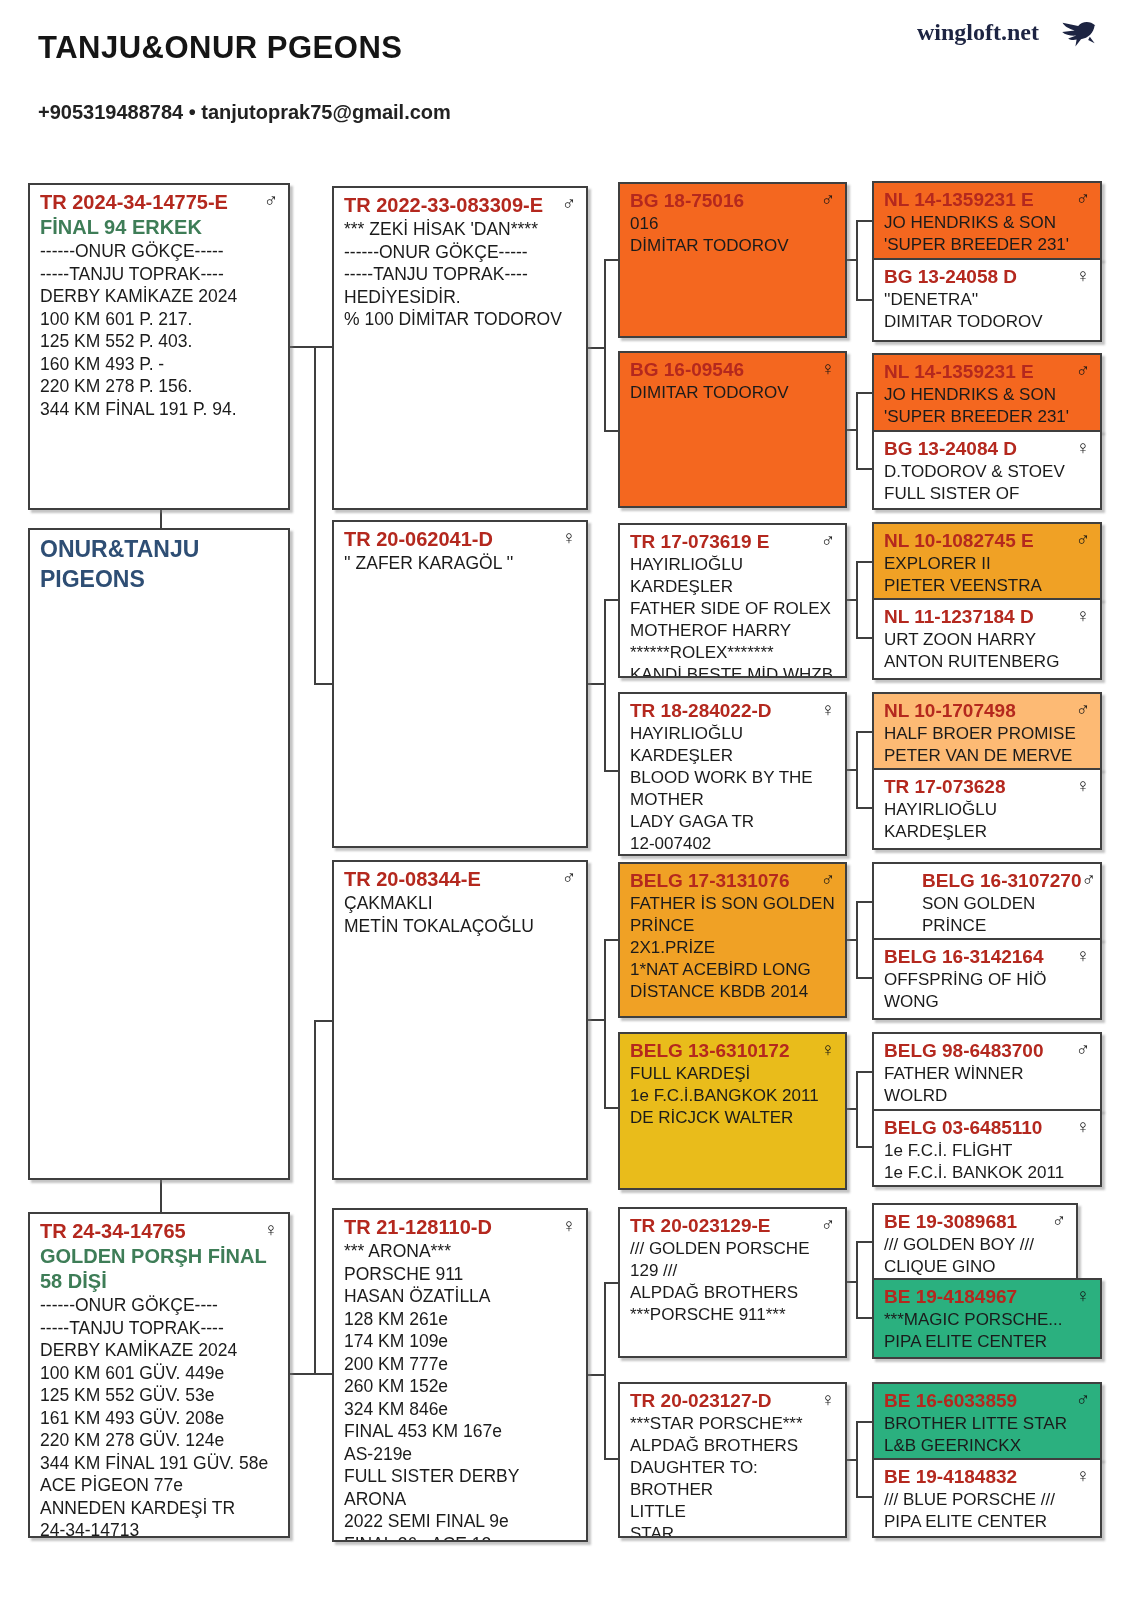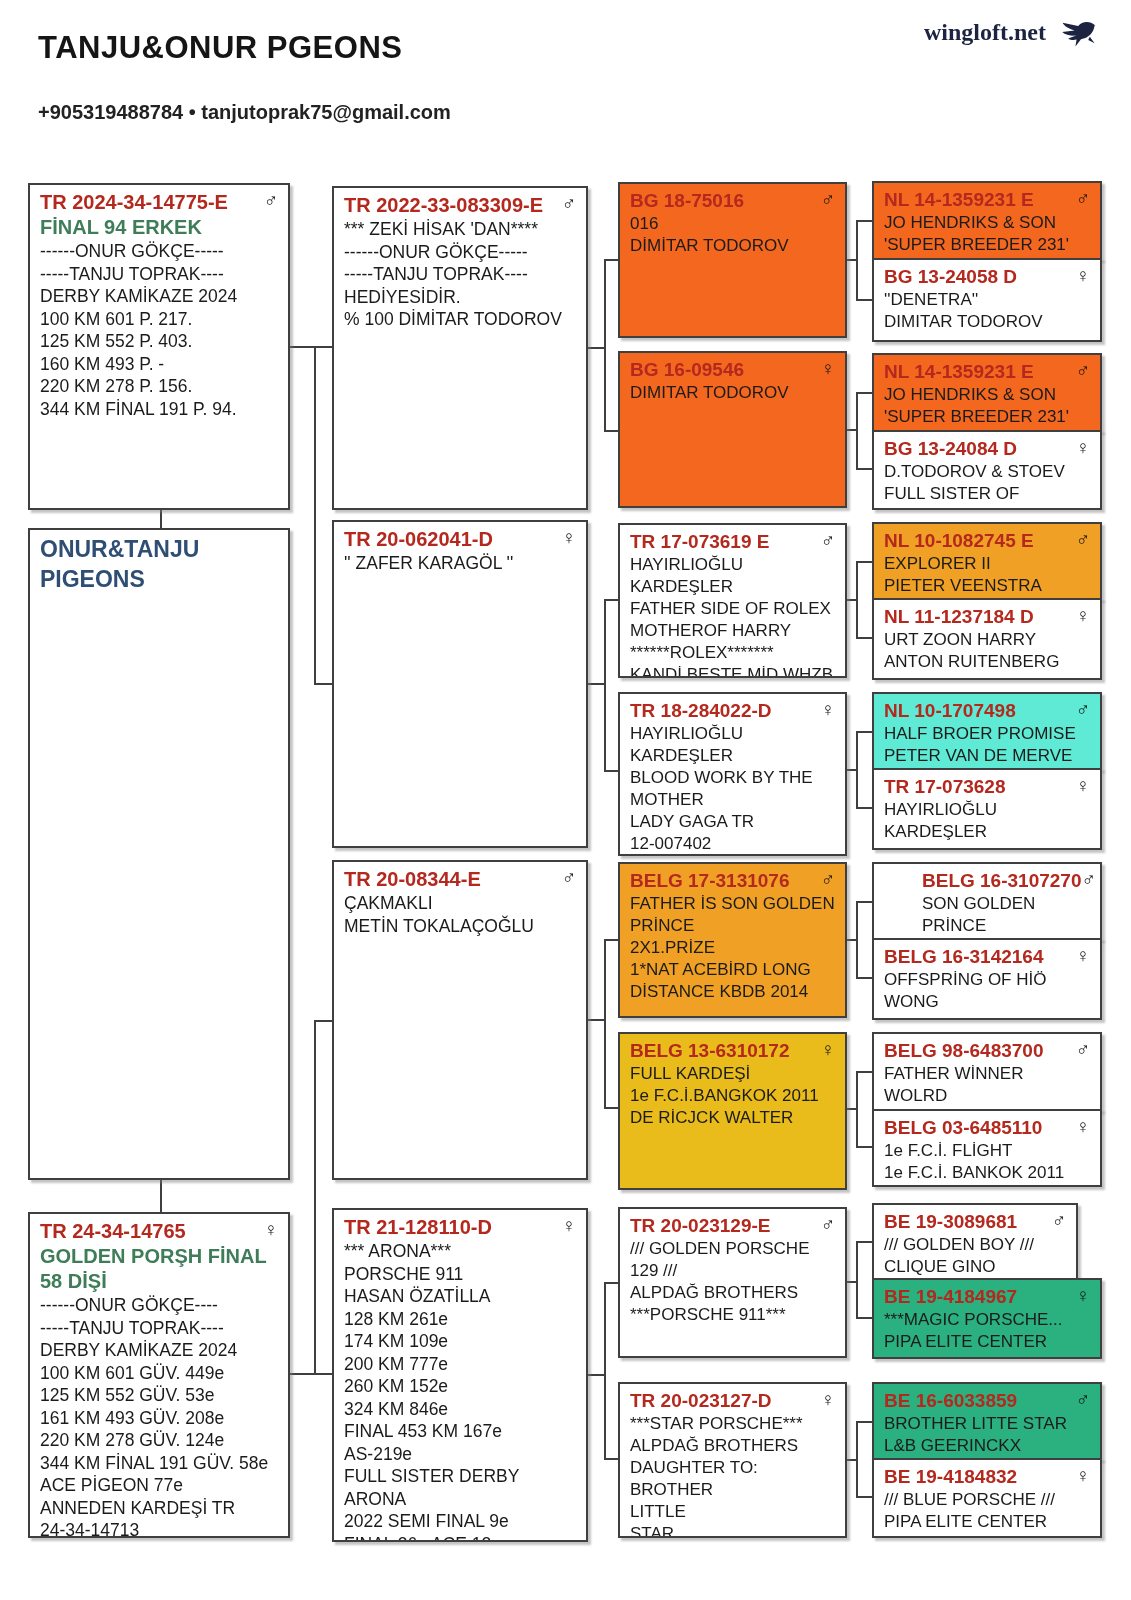--- a/index.html
+++ b/index.html
@@ -1,21 +1,21 @@
 <!DOCTYPE html>
 <html style="--ring: #B4281E;"><head>
 <meta charset="utf-8">
 <style>
   html,body{margin:0;padding:0;background:#ffffff;}
   .canvas{position:relative;width:1131px;height:1600px;background:#fff;
           font-family:"Liberation Sans","DejaVu Sans",sans-serif;color:#1b1b1b;overflow:hidden;}
   
   .title{position:absolute;left:38px;top:30px;font-size:31px;font-weight:bold;letter-spacing:.5px;color:#151515;}
   .contact{position:absolute;left:38px;top:101px;font-size:20px;font-weight:bold;color:#222;}
-  .brand{position:absolute;right:34px;top:16px;display:flex;align-items:center;gap:11px;margin-left:20px;}
+  .brand{position:absolute;right:34px;top:16px;display:flex;align-items:center;gap:18px;margin-left:20px;}
   .site{font-family:"Liberation Serif","DejaVu Serif",serif;font-size:24px;font-weight:bold;color:#1d2442;}
   .bird{width:40px;height:32px;}
   
   .box{position:absolute;border:2px solid #3f3f3f;box-sizing:border-box;overflow:hidden;
        padding:4px 10px 2px 10px;background:#fff;box-shadow:3px 3px 2px rgba(125,125,125,.45);}
   .boxhead{display:flex;justify-content:space-between;align-items:flex-start;}
   .ring{font-weight:bold;font-size:20px;line-height:26px;color:var(--ring,#b4281e);white-space:nowrap;}
   .sex{font-size:19px;line-height:23px;color:#141414;}
   .bname{font-weight:bold;font-size:20px;line-height:25px;}
   .bline{font-size:17.5px;line-height:22.5px;}
@@ -298,21 +298,21 @@
         <div class="bline">PIETER VEENSTRA</div>
       </div>
       <div class="box g34" style="left: 872px; top: 598px; width: 230px; height: 82px; background: rgb(255, 255, 255);">
         <div class="boxhead">
           <span class="ring">NL 11-1237184 D</span>
           <span class="sex">♀</span>
         </div>
         <div class="bline">URT ZOON HARRY</div>
         <div class="bline">ANTON RUITENBERG</div>
       </div>
-      <div class="box g34" style="left: 872px; top: 692px; width: 230px; height: 78px; background: #5eead4;">
+      <div class="box g34" style="left: 872px; top: 692px; width: 230px; height: 78px; background: #fdba74;">
         <div class="boxhead">
           <span class="ring">NL 10-1707498</span>
           <span class="sex">♂</span>
         </div>
         <div class="bline">HALF BROER PROMISE</div>
         <div class="bline">PETER VAN DE MERVE</div>
       </div>
       <div class="box g34" style="left: 872px; top: 768px; width: 230px; height: 82px; background: rgb(255, 255, 255);">
         <div class="boxhead">
           <span class="ring">TR 17-073628</span>

